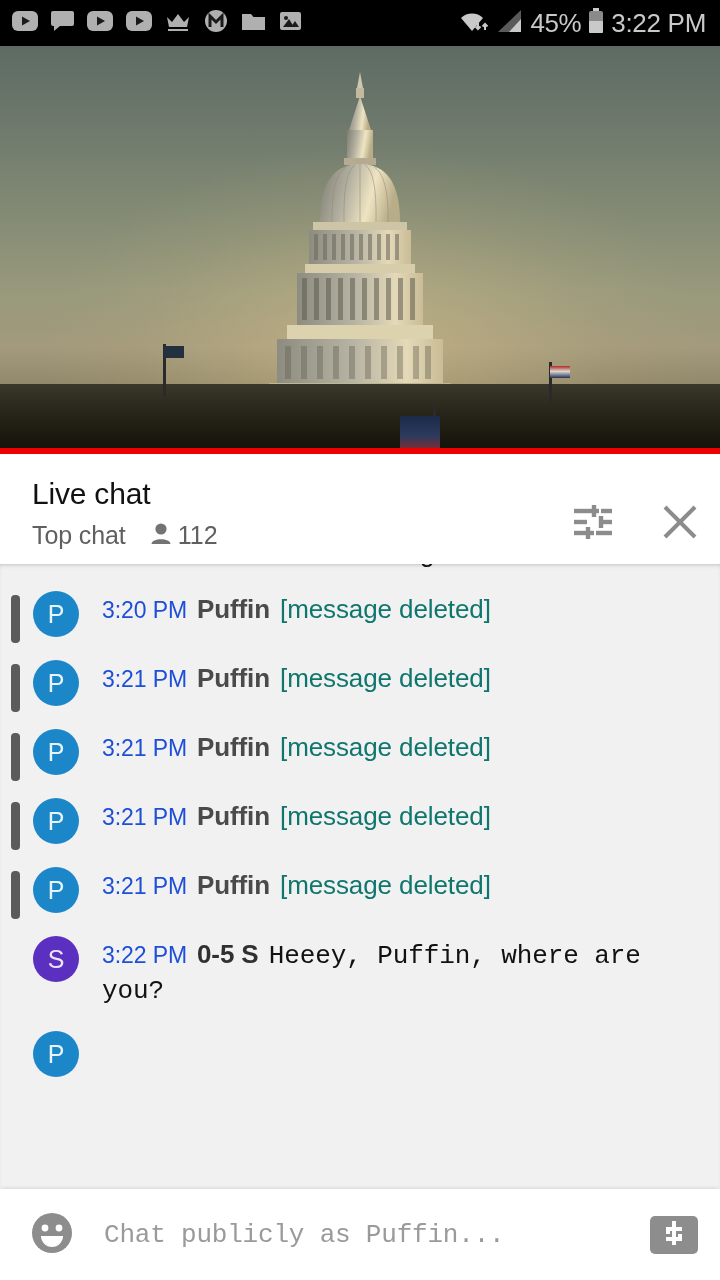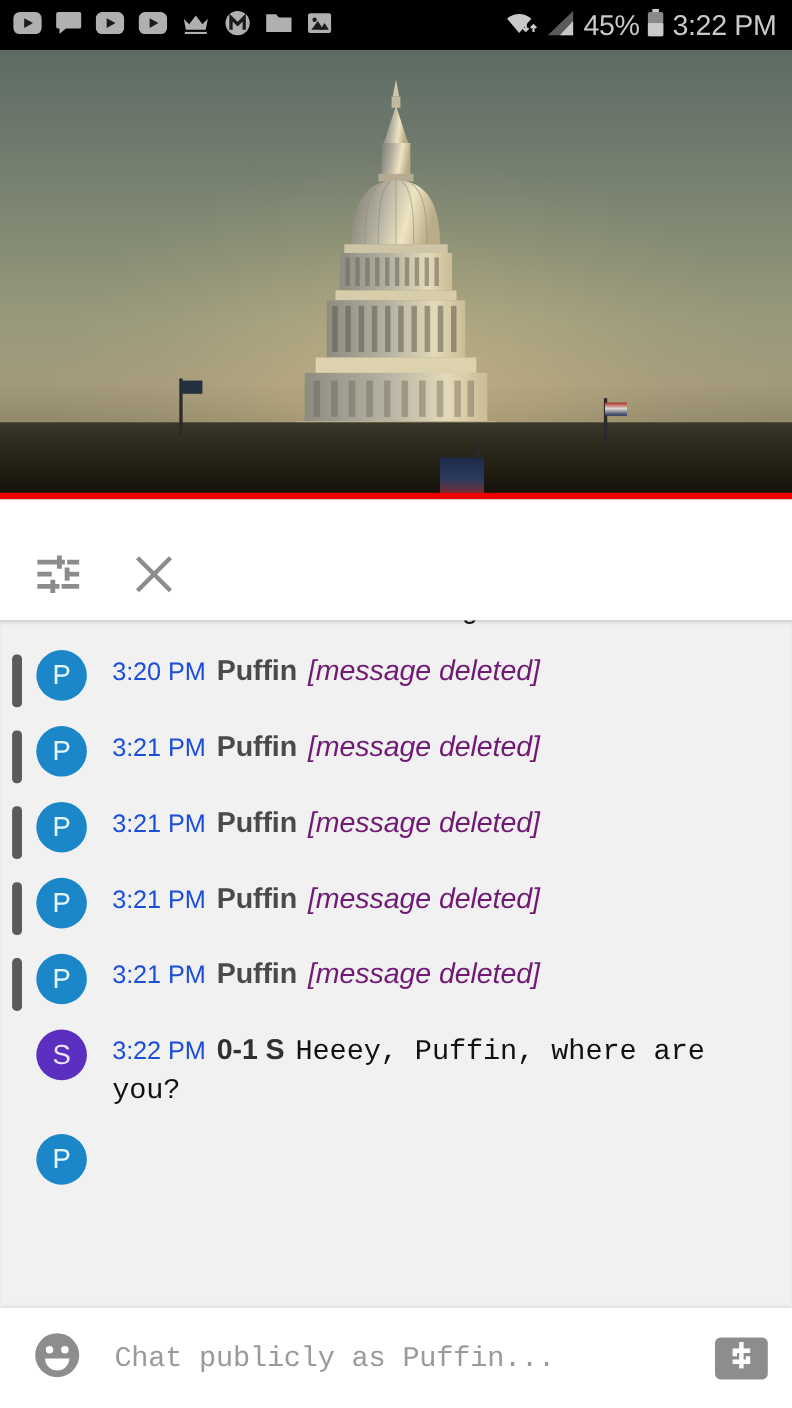--- a/index.html
+++ b/index.html
@@ -102,21 +102,21 @@
   }
   .avatar.purple { color: #ece4f7; }
   .msg-body {
     margin-left: 23px; padding-top: 5px;
     font-size: 26px; line-height: 33px; color: #111;
     letter-spacing: -0.1px;
   }
   .ts { color: #1d4ed8; font-size: 23px; margin-right: 10px; }
   .author { font-weight: bold; color: #4a4a4a; margin-right: 10px; text-align: center; }
   .author.dark { color: #303030; }
-  .deleted { font-style: italic; color: #701a75; }
+  .deleted { color: #0f766e; }
   .body-text { color: #111; font-family: Liberation Mono, monospace; }
 
   
   .input-bar {
     position: absolute; bottom: 0; left: 0; width: 720px; height: 91px;
     background: #ffffff; display: flex; align-items: center;
     padding: 0 22px 0 28px;
     box-shadow: 0 -2px 4px -2px rgba(0,0,0,0.18);
   }
   .emoji-btn { flex: none; cursor: pointer; }
@@ -303,20 +303,35 @@
     <div class="flag-cloth" style="left:164px; bottom:96px; background:#23313f;"></div>
     <div class="flag" style="left:549px; bottom:50px; height:42px;"></div>
     <div class="flag-cloth" style="left:550px; bottom:76px; background:linear-gradient(180deg,#b02a2a 0%,#ddd8cf 45%,#23315a 100%);"></div>
     <div class="flag" style="left:433px; bottom:0px; height:52px;"></div>
     <div class="flag-cloth" style="left:400px; bottom:2px; width:40px; height:36px; background:linear-gradient(180deg,#1d2a48 0%,#2b3a5e 55%,#8e2a2a 100%);"></div>
 
     <div class="progress-bar"></div>
   </div>
 
   <div class="chat-header">
+    <div class="chat-header-text">
+      <div class="chat-title">Live chat</div>
+      <div class="chat-sub">
+        <span class="chat-sub-mode">Top chat</span>
+        <span class="viewer-box">
+          <span>
+            <svg width="22" height="24" viewBox="0 0 22 24">
+                <circle cx="11" cy="7" r="5.6" fill="#737373"></circle>
+                <path d="M1.5 22 C1.5 15.6 20.5 15.6 20.5 22 Z" fill="#737373"></path>
+              </svg>
+          </span>
+          <span class="viewer-count">112</span>
+        </span>
+      </div>
+    </div>
     <div class="header-actions">
       <span class="hdr-btn">
         <svg width="42" height="38" viewBox="0 0 42 38">
           <g stroke="#8c8c8c" stroke-width="4.4" stroke-linecap="butt">
             <line x1="2" y1="8" x2="27" y2="8"></line>
             <line x1="2" y1="19" x2="15" y2="19"></line>
             <line x1="2" y1="30" x2="22" y2="30"></line>
             <line x1="22" y1="2" x2="22" y2="14"></line>
             <line x1="29" y1="13" x2="29" y2="25"></line>
             <line x1="16" y1="24" x2="16" y2="36"></line>
@@ -392,21 +407,21 @@
       <div class="msg-body">
         <span class="ts">3:21 PM</span><span class="author">Puffin</span><span class="deleted">[message deleted]</span>
       </div>
     </div>
 
     <div class="msg">
       <div class="avatar purple" style="background:#5b2fbf;">
         <span>S</span>
       </div>
       <div class="msg-body">
-        <span class="ts">3:22 PM</span><span class="author dark">0-1 S</span><span class="body-text">Heeey, Puffin, where are you?</span>
+        <span class="ts">3:22 PM</span><span class="author dark">0-5 S</span><span class="body-text">Heeey, Puffin, where are you?</span>
       </div>
     </div>
 
     <div class="msg" style="padding-right:30px;">
       <div class="avatar" style="background:#1b87c9;">
         <span>P</span>
       </div>
     </div>
   </div>
 

